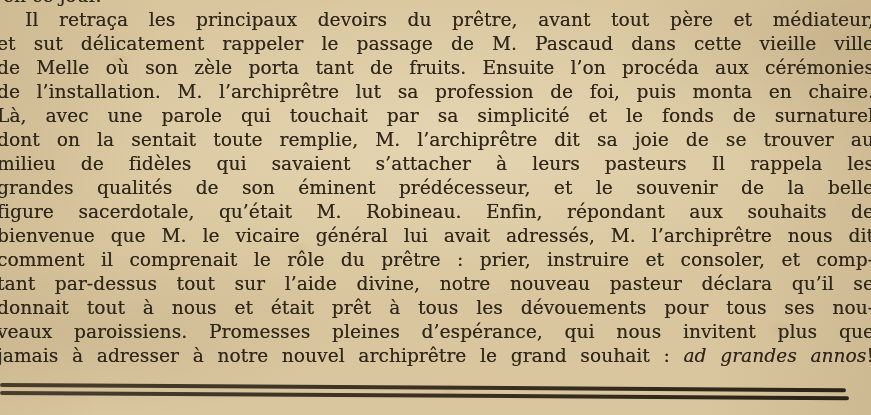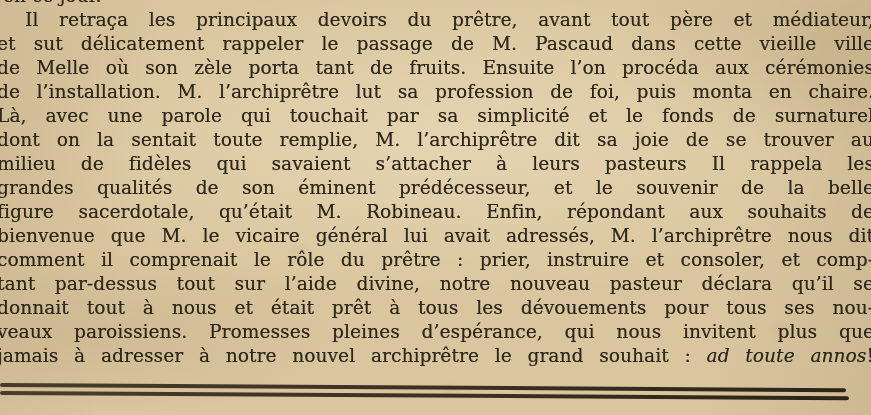--- a/index.html
+++ b/index.html
@@ -86,20 +86,20 @@
     <div class="line">dont on la sentait toute remplie, M. l’archiprêtre dit sa joie de se trouver au</div>
     <div class="line">milieu de fidèles qui savaient s’attacher à leurs pasteurs Il rappela les</div>
     <div class="line">grandes qualités de son éminent prédécesseur, et le souvenir de la belle</div>
     <div class="line">figure sacerdotale, qu’était M. Robineau. Enfin, répondant aux souhaits de</div>
     <div class="line">bienvenue que M. le vicaire général lui avait adressés, M. l’archiprêtre nous dit</div>
     <div class="line">comment il comprenait le rôle du prêtre : prier, instruire et consoler, et comp-</div>
     <div class="line">tant par-dessus tout sur l’aide divine, notre nouveau pasteur déclara qu’il se</div>
     <div class="line">donnait tout à nous et était prêt à tous les dévouements pour tous ses nou-</div>
     <div class="line">veaux paroissiens. Promesses pleines d’espérance, qui nous invitent plus que</div>
 
-    <div class="line"><span>jamais à adresser à notre nouvel archiprêtre le grand souhait : </span><span class="italic">ad toute annos</span><span>!</span></div>
+    <div class="line"><span>jamais à adresser à notre nouvel archiprêtre le grand souhait : </span><span class="italic">ad grandes annos</span><span>!</span></div>
 
   </div>
 
   <div class="rule rule-top"></div>
   <div class="rule rule-bottom"></div>
 
 </div>
 
 </body></html>

